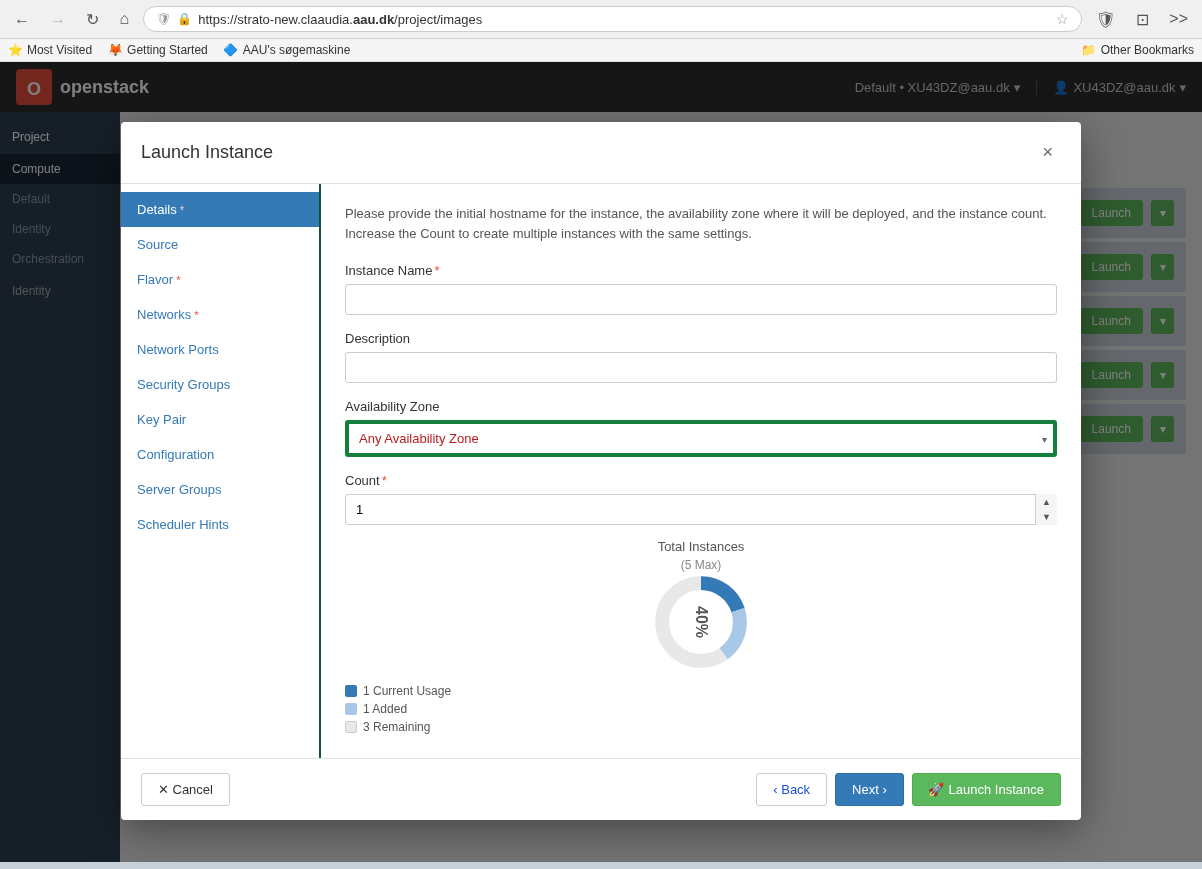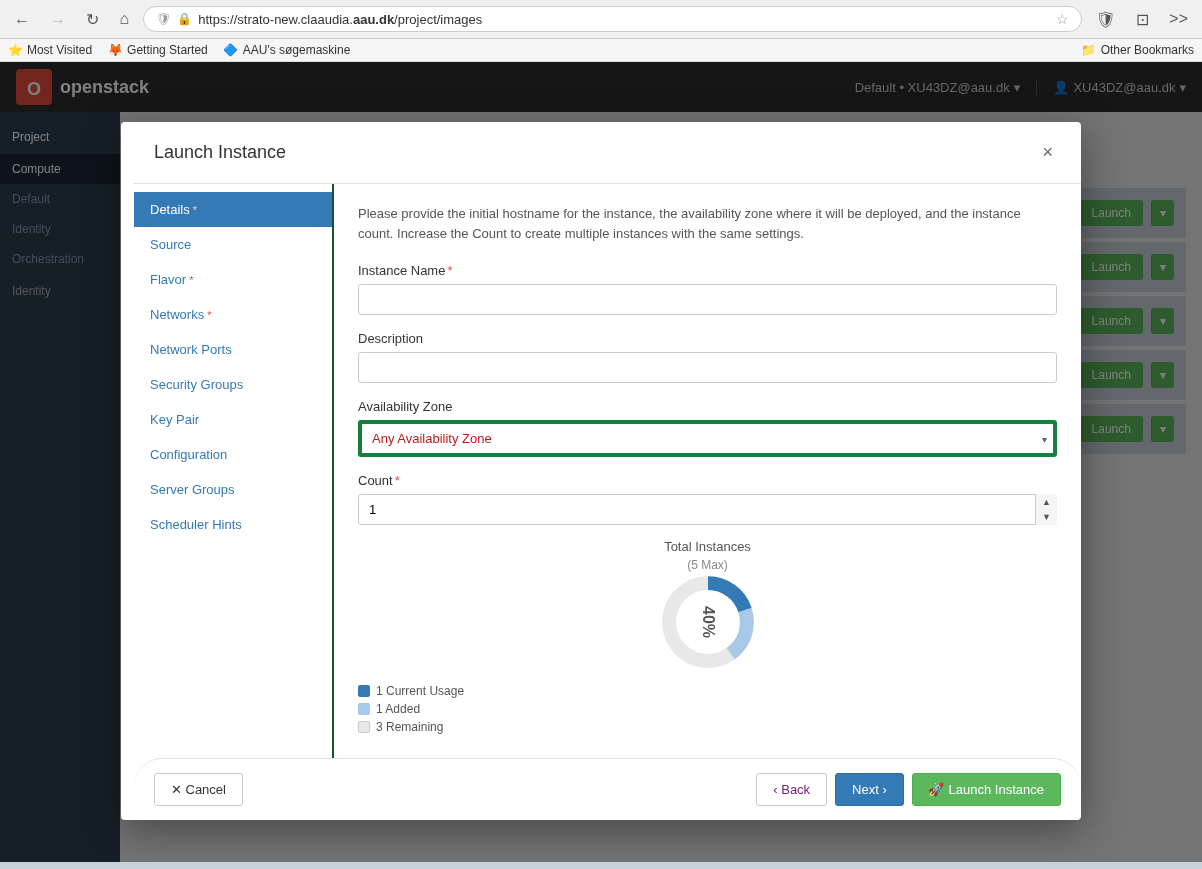--- a/index.html
+++ b/index.html
@@ -40,21 +40,21 @@
     .os-sidebar { width: 120px; background: #2c3e50; color: #aaa; font-size: 12px; padding-top: 8px; flex-shrink: 0; }
     .os-sidebar-item { padding: 10px 12px; cursor: pointer; }
     .os-sidebar-item.active { color: white; }
     .os-sidebar-sub { padding: 8px 12px; font-size: 12px; cursor: pointer; color: #8a9ab0; }
     .os-sidebar-sub.active { color: white; background: #1a2635; }
     
     .os-main { flex: 1; background: #e8e8e8; overflow: hidden; }
     
     
     .modal-overlay { position: absolute; top: 0; left: 0; right: 0; bottom: 0; background: rgba(0,0,0,0.5); display: flex; align-items: flex-start; justify-content: center; padding-top: 60px; z-index: 100; }
-    .modal { background: white; width: 960px; border-radius: 4px; box-shadow: 0 10px 40px rgba(0,0,0,0.4); position: relative; padding-left: 13px; }
+    .modal { background: white; width: 960px; border-radius: 4px; box-shadow: 0 10px 40px rgba(0,0,0,0.4); position: relative; }
     .modal-header { padding: 16px 20px; border-bottom: 1px solid #e0e0e0; display: flex; align-items: center; justify-content: space-between; }
     .modal-title { font-size: 18px; font-weight: normal; color: #333; }
     .modal-close { background: none; border: none; font-size: 18px; cursor: pointer; color: #666; padding: 4px 8px; }
     
     .modal-body { display: flex; }
     
     
     .modal-sidebar { width: 200px; border-right: 2px solid #14532d; padding: 8px 0; flex-shrink: 0; }
     .modal-nav-item { padding: 10px 16px; cursor: pointer; font-size: 13px; color: #337ab7; }
     .modal-nav-item.active { background: #337ab7; color: white; }
@@ -82,26 +82,26 @@
     .total-instances { text-align: center; min-width: 160px; }
     .total-instances-title { font-size: 13px; color: #555; margin-bottom: 4px; }
     .total-instances-max { font-size: 12px; color: #888; }
     .donut-wrapper { position: relative; width: 100px; height: 100px; margin: 0 auto 12px; }
     .donut-label { position: absolute; top: 50%; left: 50%; transform: translate(-50%, -50%); font-size: 16px; color: #555; font-weight: bold; }
     .legend { text-align: left; font-size: 12px; color: #555; }
     .legend-item { display: flex; align-items: center; gap: 6px; margin-bottom: 4px; }
     .legend-dot { width: 12px; height: 12px; border-radius: 2px; flex-shrink: 0; }
     
     
-    .modal-footer { padding: 14px 20px; border-top: 1px solid #e0e0e0; display: flex; align-items: center; justify-content: space-between; border-radius: 28px; }
+    .modal-footer { padding: 14px 20px; border-top: 1px solid #e0e0e0; display: flex; align-items: center; justify-content: space-between; }
     .modal-footer-left { display: flex; gap: 8px; }
     .modal-footer-right { display: flex; gap: 8px; align-items: center; }
     
     .btn { padding: 8px 16px; border-radius: 3px; font-size: 13px; cursor: pointer; border: 1px solid transparent; }
-    .btn-default { background: #fff; border-color: #ccc; color: #701a75; }
+    .btn-default { background: #fff; border-color: #ccc; color: #1d4ed8; }
     .btn-primary { background: #337ab7; border-color: #2e6da4; color: white; }
     .btn-success { background: #5cb85c; border-color: #4cae4c; color: white; }
     .btn-cancel { background: #fff; border-color: #ccc; color: #333; }
     .bg-row { background: #c8d0d8; height: 50px; margin-bottom: 4px; border-radius: 2px; display: flex; align-items: center; padding: 0 12px; gap: 8px; }
     .bg-launch-btn { background: #5cb85c; color: white; border: none; padding: 6px 12px; border-radius: 3px; font-size: 12px; cursor: pointer; }
     .bg-launch-dropdown { background: #5cb85c; color: white; border: none; padding: 6px 8px; border-radius: 3px; font-size: 12px; cursor: pointer; border-left: 1px solid #4cae4c; }
     
     
     svg.donut { width: 100px; height: 100px; transform: rotate(-90deg); }
   </style>

